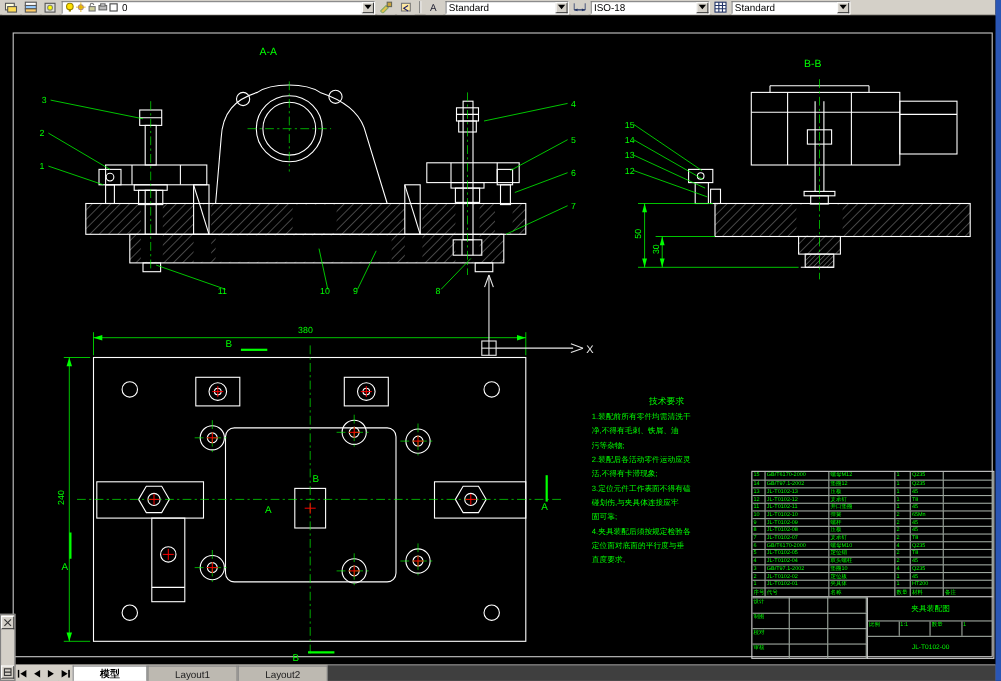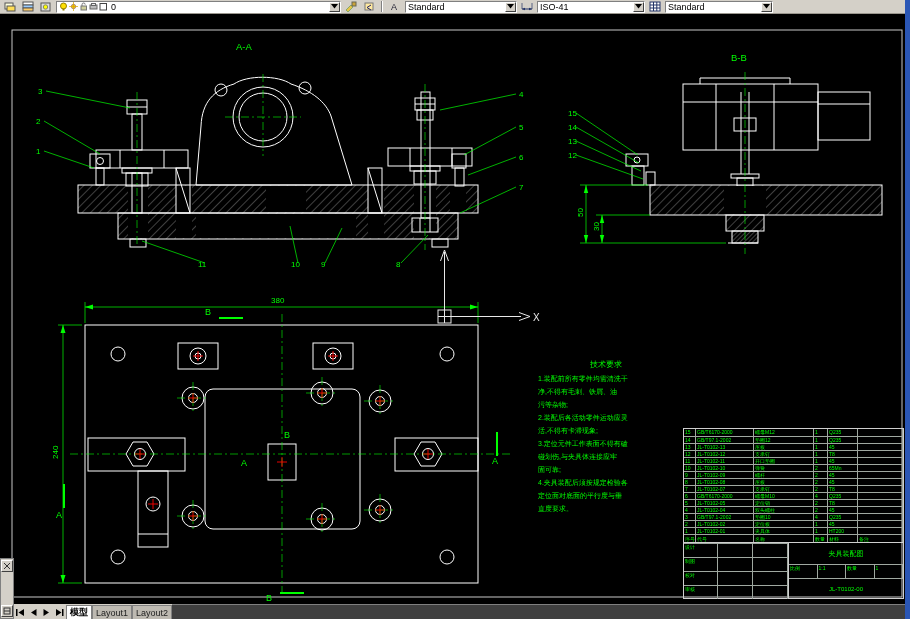--- a/index.html
+++ b/index.html
@@ -45,21 +45,21 @@
   .left-dock{position:absolute;left:0;top:558px;width:14px;height:61px;background:#d4d0c8;
     border:1px solid #808080;display:flex;flex-direction:column;justify-content:space-between;
     align-items:center;padding:1px 0;z-index:5}
   .dock-btn{width:12px;height:12px;background:#d4d0c8;border:1px solid;
     border-color:#fff #404040 #404040 #fff;display:flex;align-items:center;justify-content:center}
   
   .tabbar{position:absolute;left:14px;top:604px;width:891px;height:15px;background:#d4d0c8;
     display:flex;align-items:flex-end}
   .tab-nav{width:13px;height:13px;display:flex;align-items:center;justify-content:center;
     background:#d4d0c8;flex:none}
-  .tab{height:14px;padding:0 3px;font-size:9px;display:flex;align-items:center;flex:none;
+  .tab{height:14px;padding:0 24px;font-size:9px;display:flex;align-items:center;flex:none;
     border:1px solid #808080;border-bottom:none;background:#bdb9b1;color:#222}
   .tab.active{background:#fff;font-weight:bold;color:#000}
   .tab-filler{flex:1;height:15px;background:#3f3f3f;border-top:1px solid #808080}
 </style>
 </head>
 <body>
 
 <div class="toolbar">
   <div class="tb-btn">
     <svg width="12" height="11">
@@ -144,21 +144,21 @@
   <div class="tb-btn">
     <svg width="12" height="11">
         <line x1="1" y1="8" x2="11" y2="8" stroke="#236" stroke-width="1"></line>
         <polygon points="1,8 4,6.8 4,9.2" fill="#236"></polygon>
         <polygon points="11,8 8,6.8 8,9.2" fill="#236"></polygon>
         <line x1="1" y1="2" x2="1" y2="8" stroke="#236" stroke-width="0.7"></line>
         <line x1="11" y1="2" x2="11" y2="8" stroke="#236" stroke-width="0.7"></line>
       </svg>
   </div>
   <div class="combo" style="width:108px">
-    <span class="val">ISO-41</span>
+    <span class="val">ISO-18</span>
     <span class="arrow">
       <svg width="7" height="5">
           <polygon points="0,0 7,0 3.5,4.5" fill="#000"></polygon>
         </svg>
     </span>
   </div>
 
   <div class="tb-btn">
     <svg width="12" height="11">
         <rect x="1" y="1" width="10" height="9" fill="#fff" stroke="#236"></rect>

